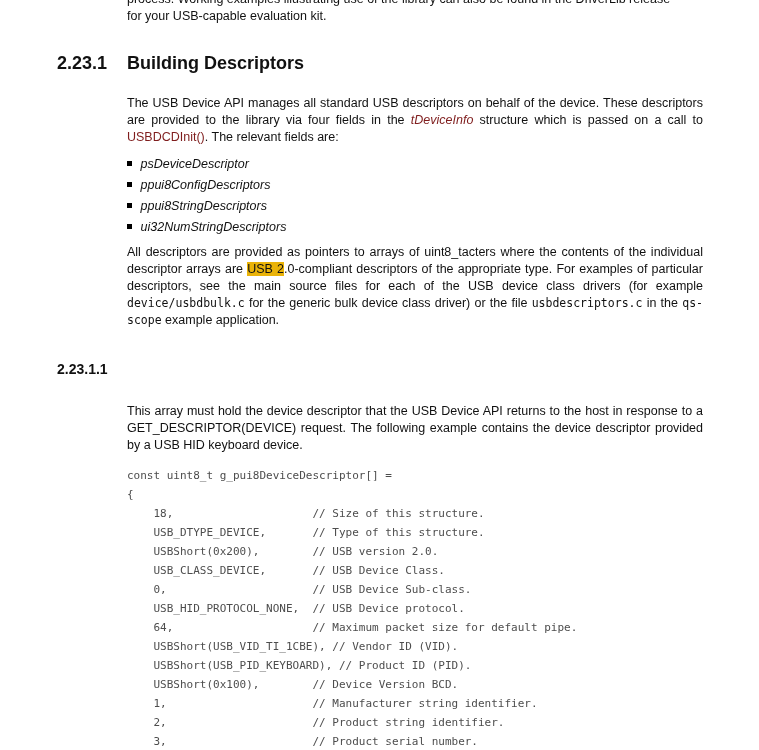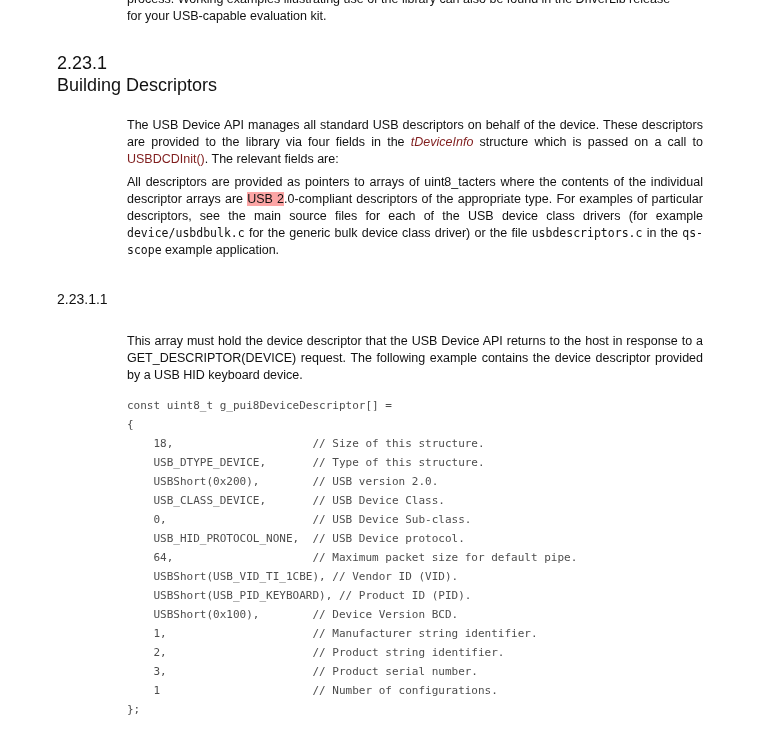--- a/index.html
+++ b/index.html
@@ -25,23 +25,22 @@
   }
   .clipped {
     margin-top: -9px;
     text-align: left;
     overflow: hidden;
   }
   .clipped .line { display: block; white-space: nowrap; }
   .para-device-code { margin-top: 11px; }
   h2, h3 {
     display: flex;
-    font-weight: normal;
+    font-weight: bold;
     margin-right: 0;
-    flex-direction: column;
   }
   h2 {
     font-size: 18px;
     line-height: 22px;
     margin: 27px 0 21px -70px;
   }
   h3 {
     font-size: 14px;
     line-height: 18px;
     margin: 31px 0 25px -70px;
@@ -65,21 +64,21 @@
     margin-right: 9px;
     vertical-align: 2.5px;
   }
   .para-pointers { margin-top: 6px; }
   .link { color: #7f1d1d; }
   .it { font-style: italic; }
   .mono, .code {
     font-family: "DejaVu Sans Mono", "Liberation Mono", monospace;
   }
   .mono { font-size: 11.5px; }
-  .hl { background: #fca5a5; }
+  .hl { background: #eab308; }
   pre.code {
     margin: 12px 0 0 0;
     font-size: 11px;
     line-height: 19px;
     color: #4d4d4d;
   }
 </style>
 </head>
 <body>
 
@@ -91,20 +90,26 @@
   </p>
 
 
   <h2>
     <span class="num">2.23.1</span>
     <span class="ttl">Building Descriptors</span>
   </h2>
 
   <p class="body"><span>The USB Device API manages all standard USB descriptors on behalf of the device. These descriptors are provided to the library via four fields in the </span><span class="link it">tDeviceInfo</span><span> structure which is passed on a call to </span><span class="link">USBDCDInit()</span><span>. The relevant fields are:</span></p>
 
+  <ul class="bullets">
+    <li><span class="sq"></span><span>psDeviceDescriptor</span></li>
+    <li><span class="sq"></span><span>ppui8ConfigDescriptors</span></li>
+    <li><span class="sq"></span><span>ppui8StringDescriptors</span></li>
+    <li><span class="sq"></span><span>ui32NumStringDescriptors</span></li>
+  </ul>
 
   <p class="body para-pointers"><span>All descriptors are provided as pointers to arrays of uint8_tacters where the contents of the individual descriptor arrays are </span><span class="hl">USB 2</span><span>.0-compliant descriptors of the appropriate type. For examples of particular descriptors, see the main source files for each of the USB device class drivers (for example </span><span class="mono">device/usbdbulk.c</span><span> for the generic bulk device class driver) or the file </span><span class="mono">usbdescriptors.c</span><span> in the </span><span class="mono">qs-scope</span><span> example application.</span></p>
 
   <h3>
     <span class="num">2.23.1.1</span>
   </h3>
 
   <p class="body">This array must hold the device descriptor that the USB Device API returns to the host in response to a GET_DESCRIPTOR(DEVICE) request. The following example contains the device descriptor provided by a USB HID keyboard device.</p>
 
   <pre class="code">const uint8_t g_pui8DeviceDescriptor[] =

